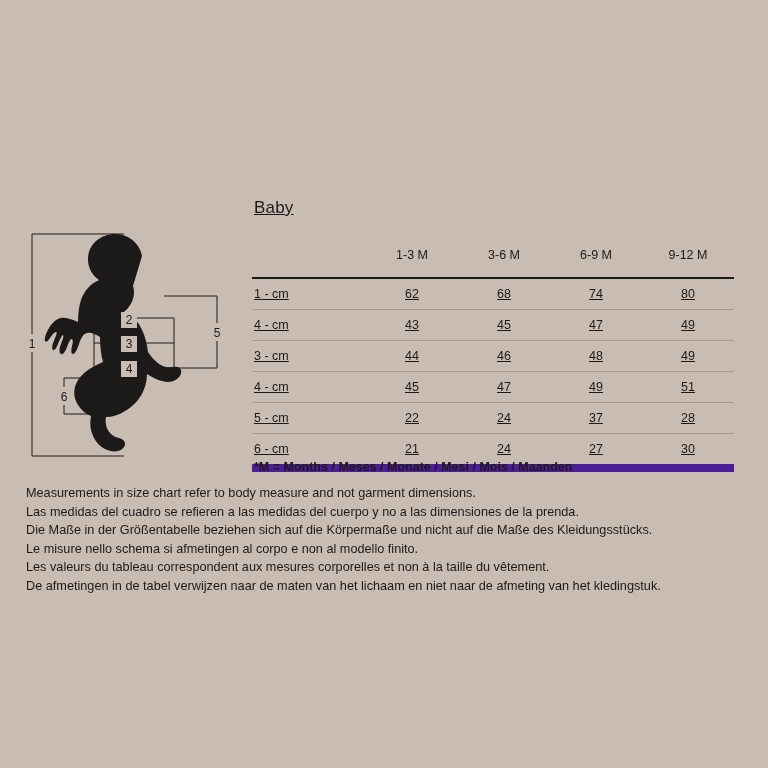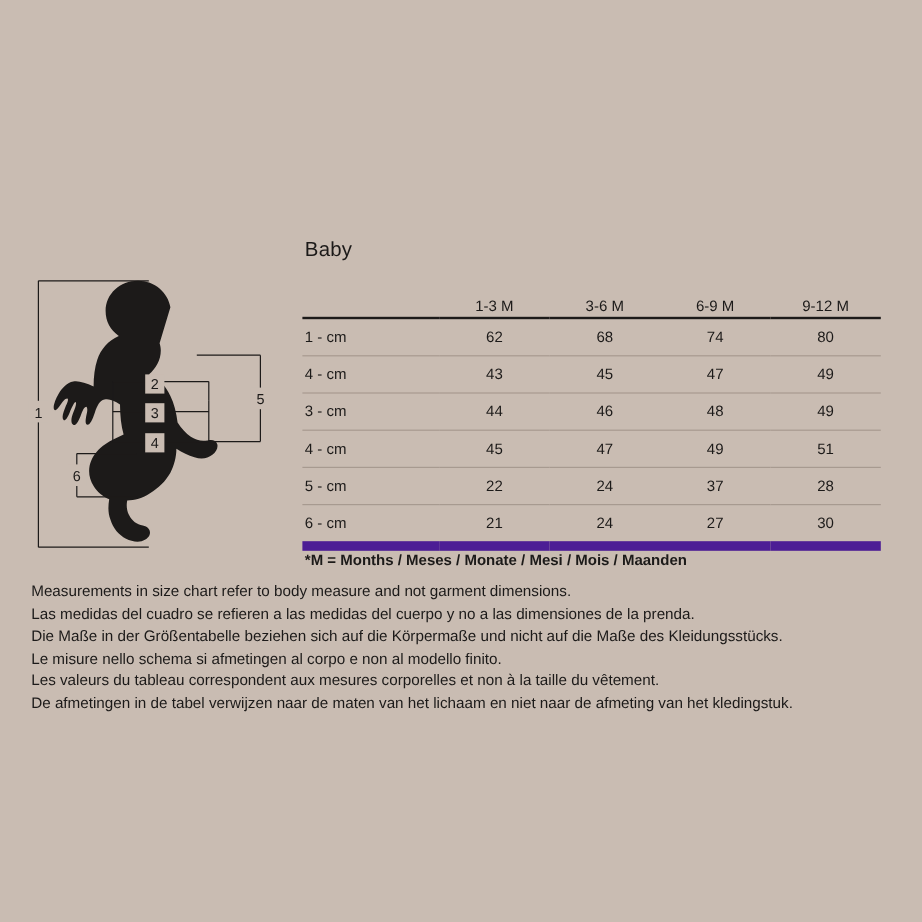--- a/index.html
+++ b/index.html
@@ -37,42 +37,44 @@
     left: 252px;
     top: 198px;
     width: 482px;
   }
   .chart-title {
     font-size: 17px;
     letter-spacing: 0.2px;
     margin: 0 0 14px 2px;
     font-weight: 400;
     color: #1c1a19;
+    text-decoration: underline;
   }
   table.size-table {
     border-collapse: collapse;
     width: 482px;
     table-layout: fixed;
   }
   table.size-table th,
   table.size-table td {
     font-size: 12.5px;
     font-weight: 400;
     padding: 0;
     height: 30px;
     color: #1c1a19;
   }
   table.size-table thead th {
     border-bottom: 2px solid #1c1a19;
-    padding-bottom: 2px;
+    padding-bottom: 15px;
     vertical-align: bottom;
   }
   table.size-table tbody td {
     border-bottom: 1px solid #a79a90;
     text-align: center;
+    text-decoration: underline;
   }
   table.size-table tbody tr:last-child td {
     border-bottom: 8px solid #4c1d95;
   }
   .col-label { width: 112px; text-align: left !important; padding-left: 2px !important; }
   .col-val { width: 92px; text-align: center; }
 
   .footnote {
     position: absolute;
     left: 254px;

